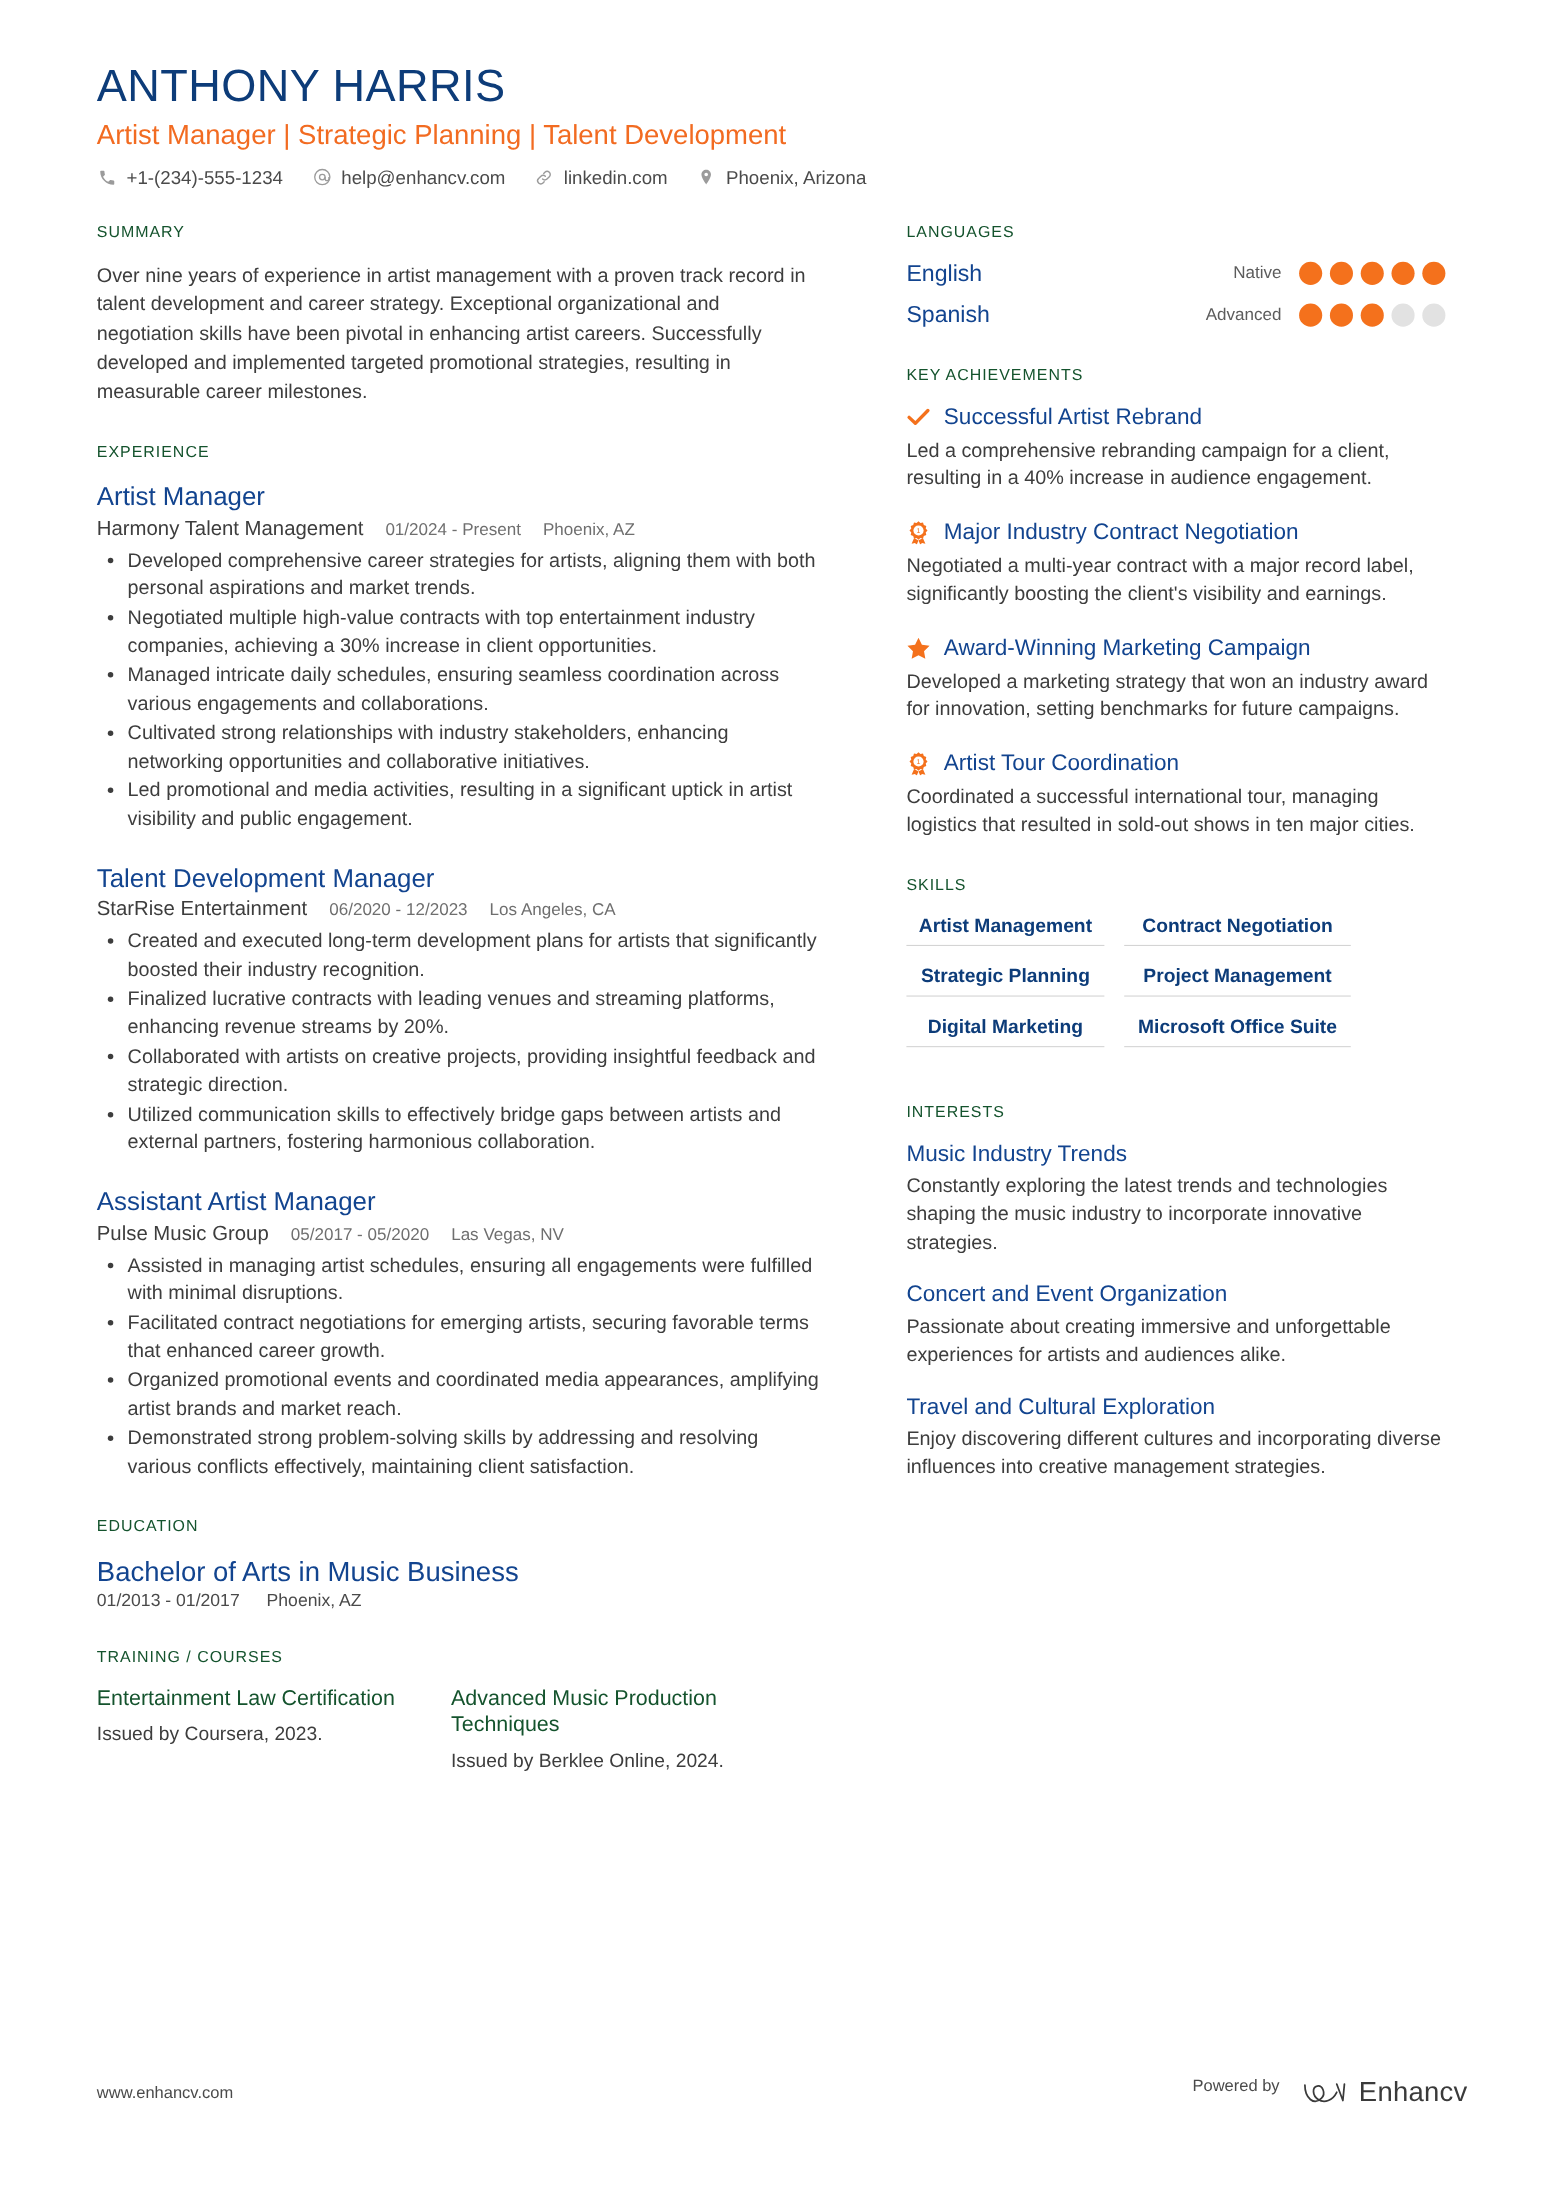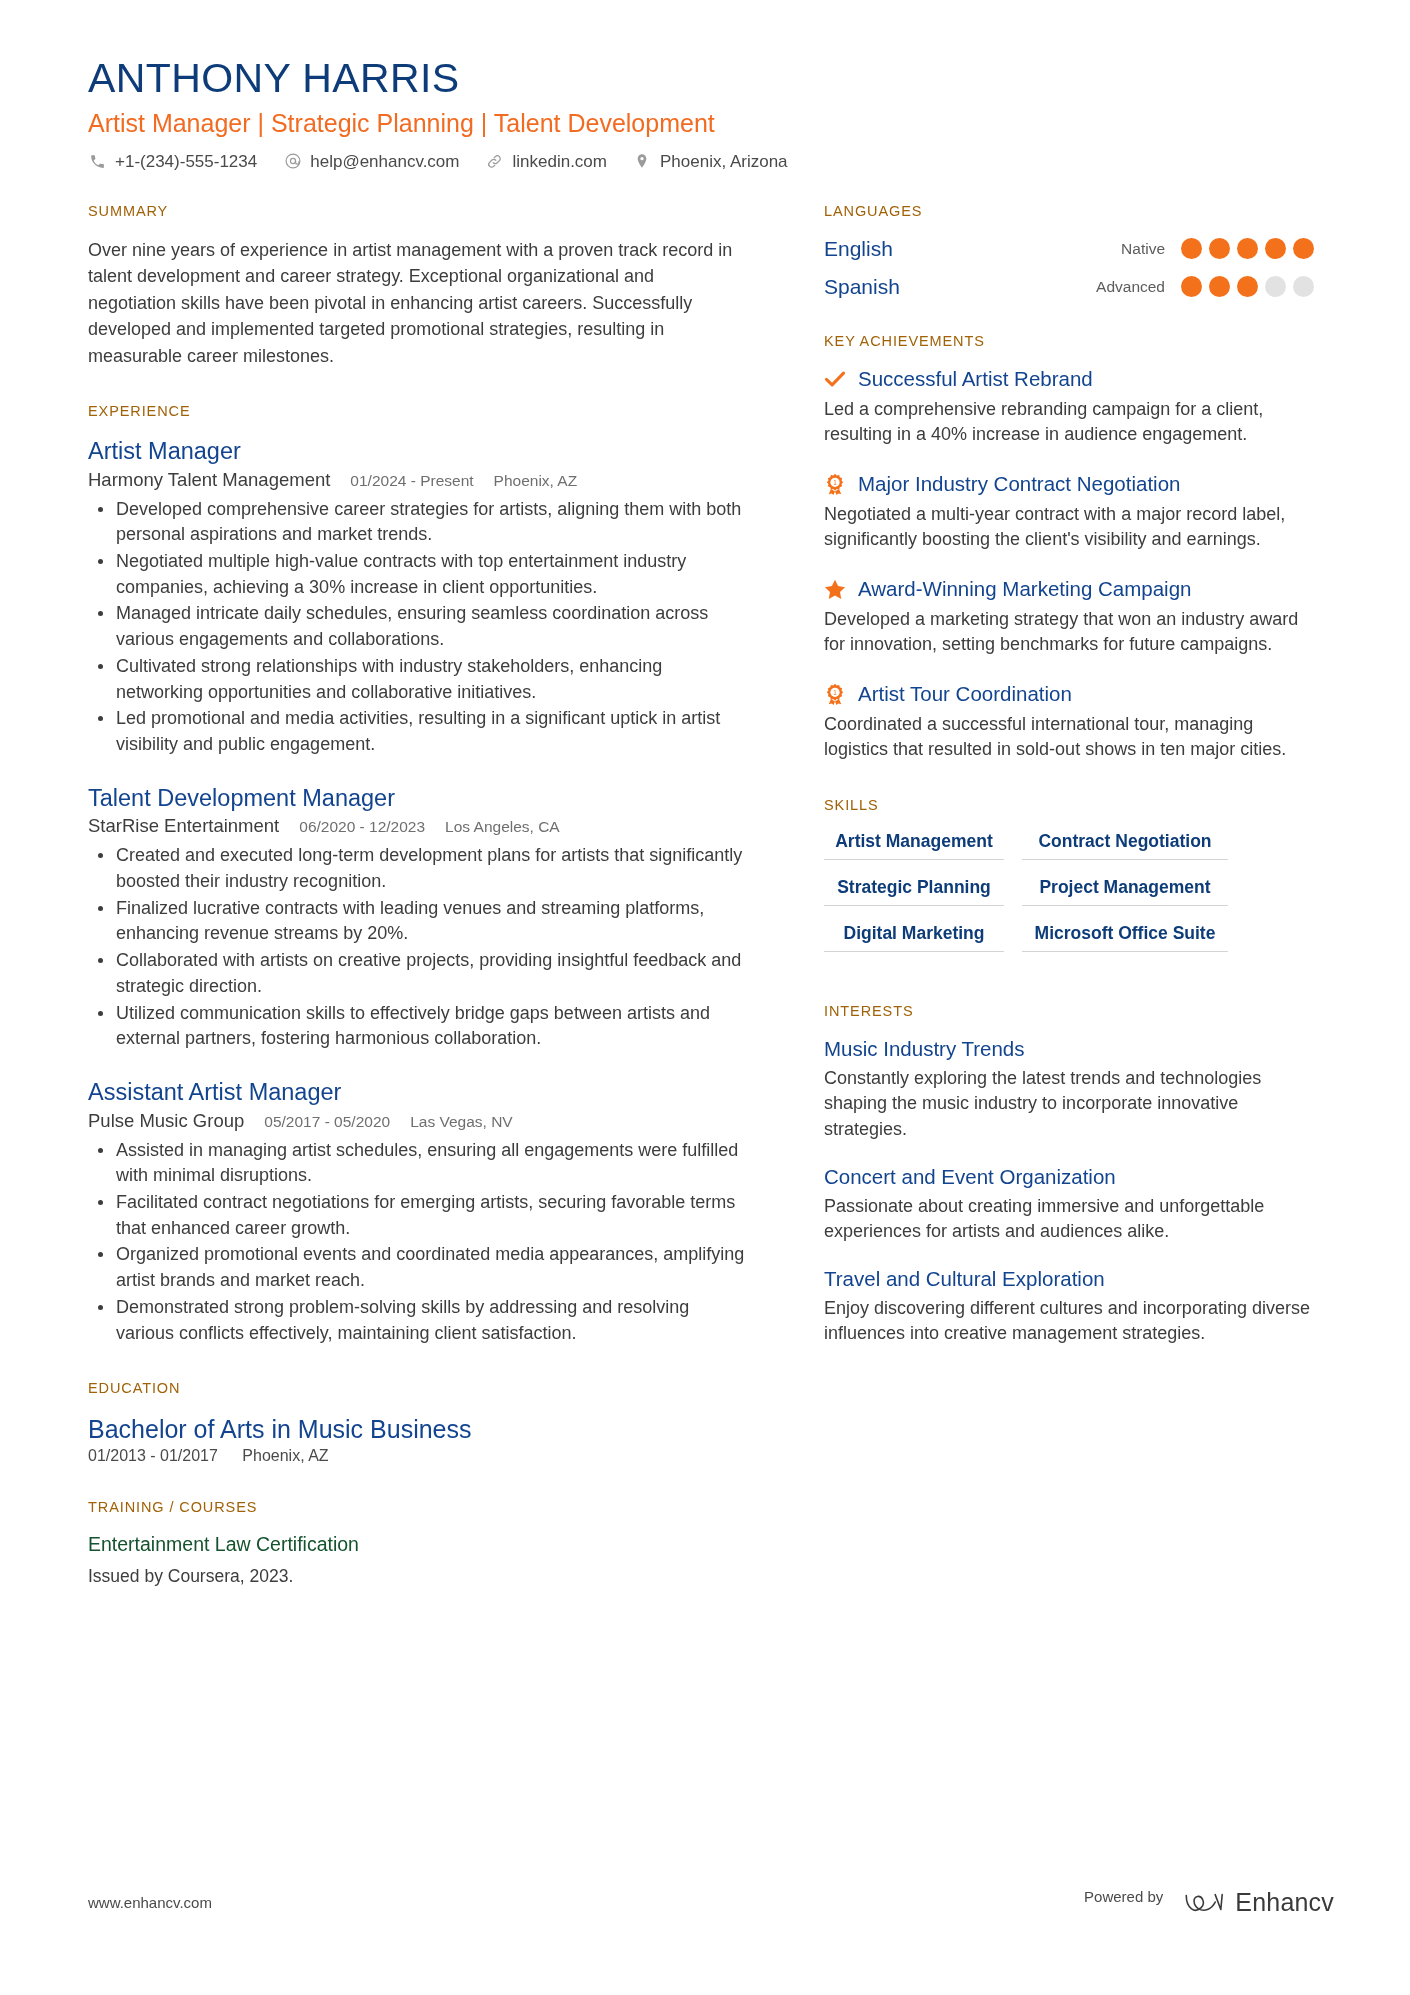--- a/index.html
+++ b/index.html
@@ -70,21 +70,21 @@
     margin-top: 32px;
     align-items: flex-start;
   }
   .col-left { width: 658px; flex: 0 0 658px; }
   .col-gap  { width: 78px; flex: 0 0 78px; }
   .col-right { width: 490px; flex: 0 0 490px; }
 
   .sec-label {
     font-size: 14.5px;
     letter-spacing: 0.9px;
-    color: #a16207;
+    color: #14532d;
     text-transform: uppercase;
     margin-bottom: 18px;
     font-weight: 400;
   }
   .section { margin-bottom: 34px; }
 
   .summary-text {
     font-size: 18px;
     line-height: 1.47;
     color: #3d3d3d;
@@ -426,20 +426,24 @@
           </div>
         </div>
       </div>
 
       <div class="section">
         <div class="sec-label">TRAINING / COURSES</div>
         <div class="training-grid">
           <div class="training-col">
             <div class="training-title">Entertainment Law Certification</div>
             <div class="training-desc">Issued by Coursera, 2023.</div>
+          </div>
+          <div class="training-col">
+            <div class="training-title">Advanced Music Production Techniques</div>
+            <div class="training-desc">Issued by Berklee Online, 2024.</div>
           </div>
         </div>
       </div>
 
     </div>
 
     <div class="col-gap"></div>
 
     <div class="col-right">
 

